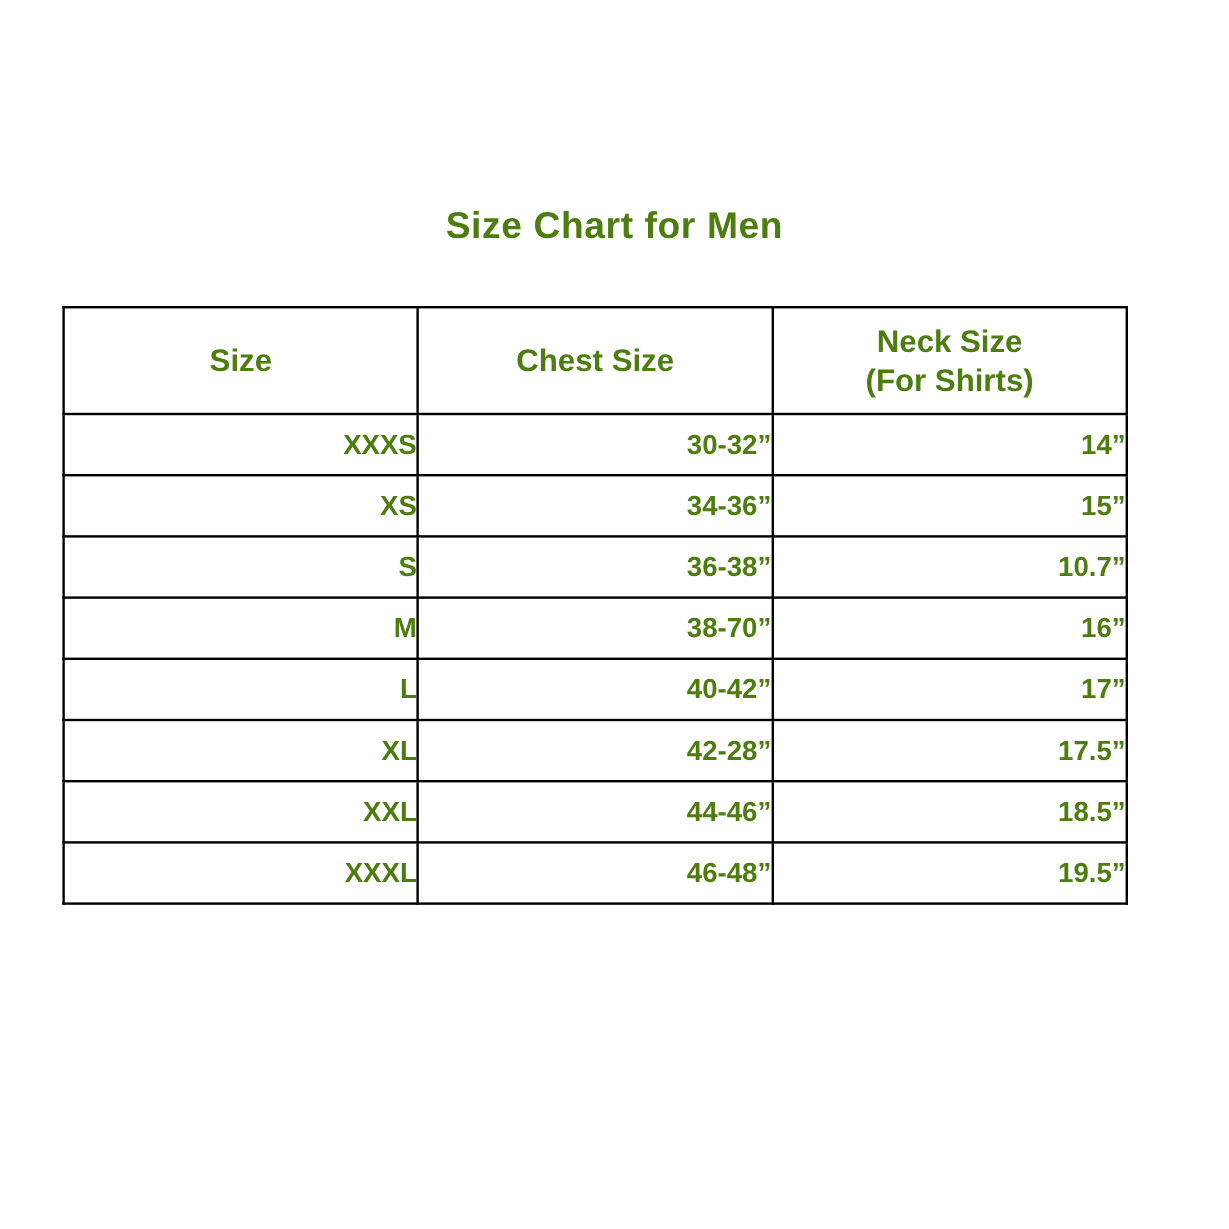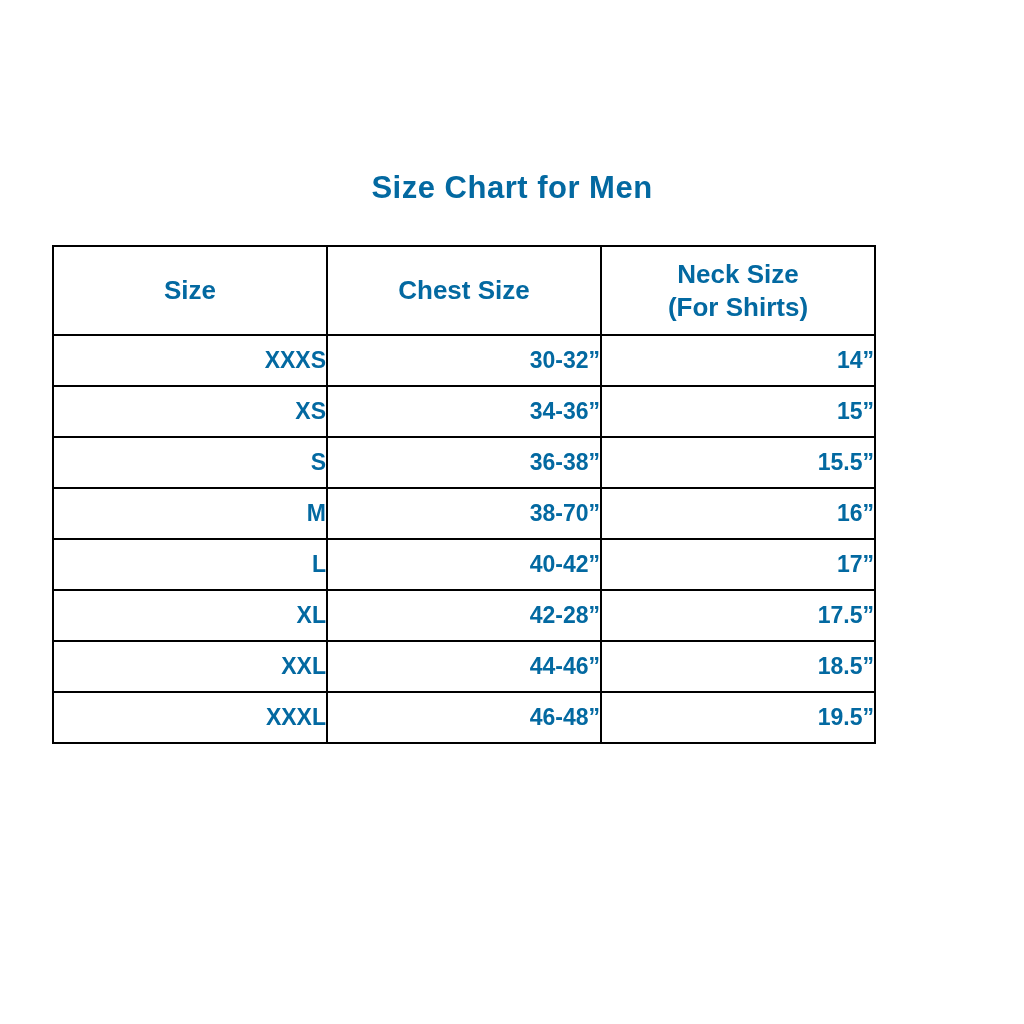--- a/index.html
+++ b/index.html
@@ -6,38 +6,38 @@
     margin: 0;
     padding: 0;
     background: #ffffff;
   }
   .page {
     position: relative;
     width: 1024px;
     height: 1024px;
     background: #ffffff;
     font-family: "Liberation Sans", sans-serif;
-    color: #0369a1;
+    color: #4d7c0f;
     overflow: hidden;
   }
   .chart-title {
     position: absolute;
     top: 170px;
     left: 0;
     width: 100%;
     text-align: center;
     font-size: 31px;
     font-weight: bold;
     letter-spacing: 0.5px;
   }
   .size-table {
     position: absolute;
     left: 52px;
-    top: 245px;
-    width: 824px;
+    top: 255px;
+    width: 888px;
     border-collapse: collapse;
     table-layout: fixed;
     padding-left: 28px;
   }
   .size-table th,
   .size-table td {
     border: 2px solid #000000;
     text-align: center;
     vertical-align: middle;
     font-weight: bold;
@@ -92,21 +92,21 @@
         <td>14”</td>
       </tr>
       <tr>
         <td>XS</td>
         <td>34-36”</td>
         <td>15”</td>
       </tr>
       <tr>
         <td>S</td>
         <td>36-38”</td>
-        <td>15.5”</td>
+        <td>10.7”</td>
       </tr>
       <tr>
         <td>M</td>
         <td>38-70”</td>
         <td>16”</td>
       </tr>
       <tr>
         <td>L</td>
         <td>40-42”</td>
         <td>17”</td>

